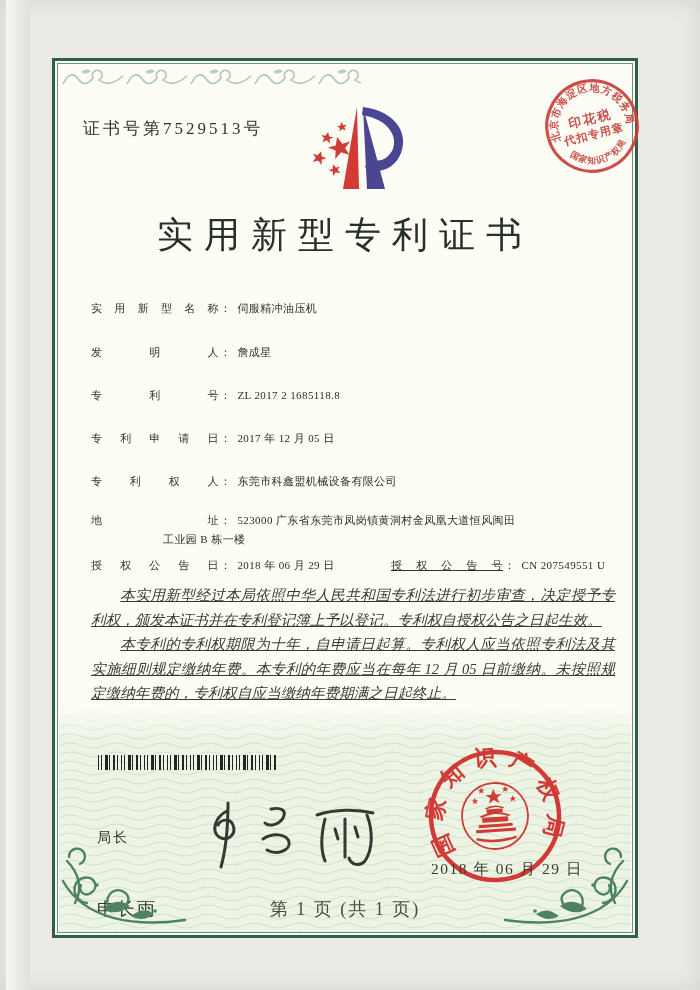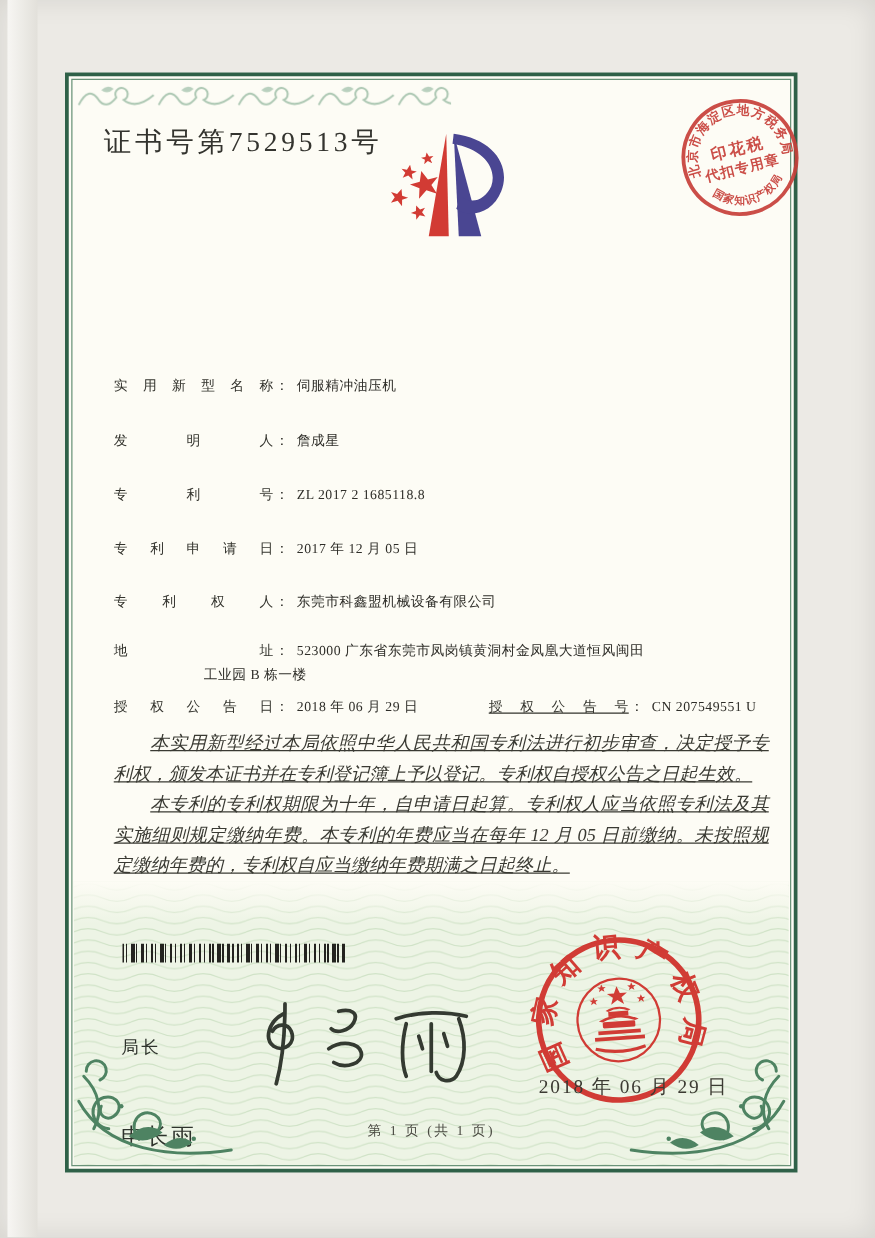--- a/index.html
+++ b/index.html
@@ -10,21 +10,21 @@
     box-shadow:inset 0 0 22px rgba(0,0,0,.10);
   }
   .page-edge{position:absolute;left:6px;top:0;width:24px;height:990px;
     background:linear-gradient(90deg,#f7f6f3,#e2e0da);}
   .cert{
     position:absolute;left:52px;top:58px;width:586px;height:880px;
     background:#fdfcf5;border:3px solid #2f6148;box-sizing:border-box;
   }
   .cert-inner{position:absolute;inset:2px;border:1px solid #6a9379;pointer-events:none;}
   .top-ornament{position:absolute;left:6px;right:6px;top:3px;height:26px;opacity:.6;}
-  .cert-no{position:absolute;left:28px;top:38px;font-size:22px;letter-spacing:3px;color:#34342f;}
+  .cert-no{position:absolute;left:28px;top:56px;font-size:17px;letter-spacing:3px;color:#34342f;}
   .logo{position:absolute;left:228px;top:38px;}
   .tax-stamp{position:absolute;left:476px;top:4px;}
   .title{position:absolute;left:0;right:0;top:150px;text-align:center;
     font-size:36px;letter-spacing:11px;color:#27312a;font-weight:500;}
   .frow{position:absolute;left:36px;right:26px;font-size:11px;color:#2e2d28;
     letter-spacing:.4px;white-space:nowrap;}
   .flabel{display:inline-block;width:128px;text-align:justify;text-align-last:justify;
     vertical-align:top;color:#33332d;}
   .flabel2{display:inline-block;width:112px;text-align:justify;text-align-last:justify;
     vertical-align:top;color:#33332d;text-decoration:underline;}
@@ -45,21 +45,21 @@
       #23231f 7px 10px,transparent 10px 11px,#23231f 11px 12px,transparent 12px 15px,
       #23231f 15px 17px,transparent 17px 19px,#23231f 19px 20px,transparent 20px 23px);}
   .sig-title{position:absolute;left:42px;top:768px;font-size:14px;letter-spacing:2px;color:#2e332c;
     font-family:"Liberation Sans","DejaVu Sans",sans-serif;}
   .sig-name{position:absolute;left:42px;top:800px;font-size:18px;letter-spacing:2px;color:#2e332c;
     font-family:"Liberation Sans","DejaVu Sans",sans-serif;margin-top:36px;}
   .sig-svg{position:absolute;left:142px;top:736px;}
   .seal{position:absolute;left:355px;top:670px;}
   .seal-date{position:absolute;left:376px;top:798px;font-size:15.5px;letter-spacing:1.5px;color:#3c3b33;}
   .footer{position:absolute;left:0;right:0;top:836px;text-align:center;
-    font-size:11px;letter-spacing:2px;color:#4a4a42;}
+    font-size:18px;letter-spacing:2px;color:#4a4a42;}
   .corner-bl{position:absolute;left:2px;bottom:4px;}
   .corner-br{position:absolute;right:2px;bottom:4px;transform:scaleX(-1);}
 </style>
 </head>
 <body>
 
 <svg width="0" height="0" style="position:absolute" aria-hidden="true">
   <defs>
     <path id="star5" d="M0,-10 L2.94,-3.09 10,-3.09 4.29,1.18 6.47,8.09 0,3.82 -6.47,8.09 -4.29,1.18 -10,-3.09 -2.94,-3.09 Z"></path>
     <pattern id="waves" width="46" height="9" patternUnits="userSpaceOnUse">
@@ -123,20 +123,21 @@
           <textPath href="#arcTopT" startOffset="2">北京市海淀区地方税务局</textPath>
         </text>
         <text font-size="8.5" letter-spacing="0.8" fill="#c7403a" font-weight="bold">
           <textPath href="#arcBotT" startOffset="1">国家知识产权局</textPath>
         </text>
         <text x="60" y="57" text-anchor="middle" font-size="12.5" letter-spacing="2" fill="#c7403a" font-weight="bold">印花税</text>
         <text x="60" y="72" text-anchor="middle" font-size="11" letter-spacing="1" fill="#c7403a" font-weight="bold">代扣专用章</text>
       </g>
     </svg>
 
+    <div class="title">实用新型专利证书</div>
 
     <div class="frow" style="top:240px">
       <span class="flabel">实用新型名称</span><span class="fcolon">：</span><span class="fvalue">伺服精冲油压机</span>
     </div>
     <div class="frow" style="top:284px">
       <span class="flabel">发明人</span><span class="fcolon">：</span><span class="fvalue">詹成星</span>
     </div>
     <div class="frow" style="top:327px">
       <span class="flabel">专利号</span><span class="fcolon">：</span><span class="fvalue">ZL 2017 2 1685118.8</span>
     </div>

